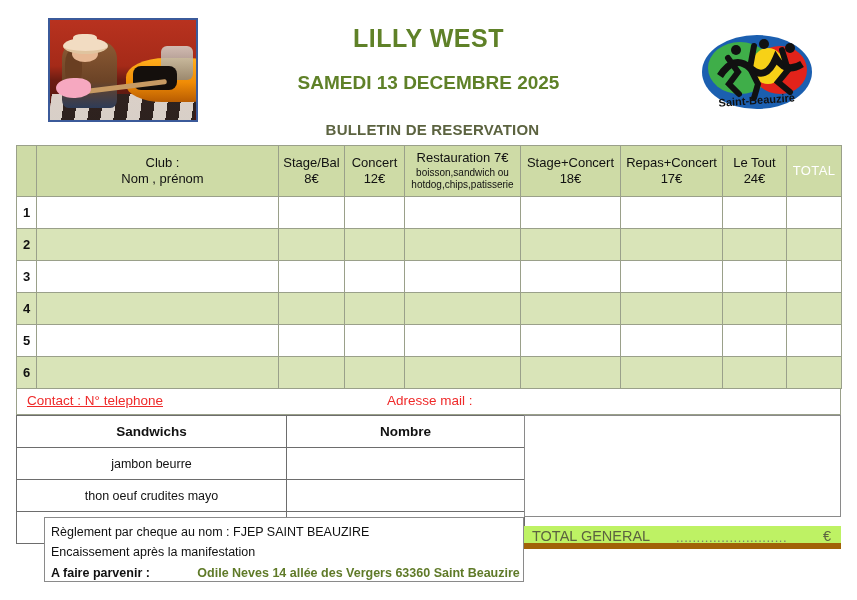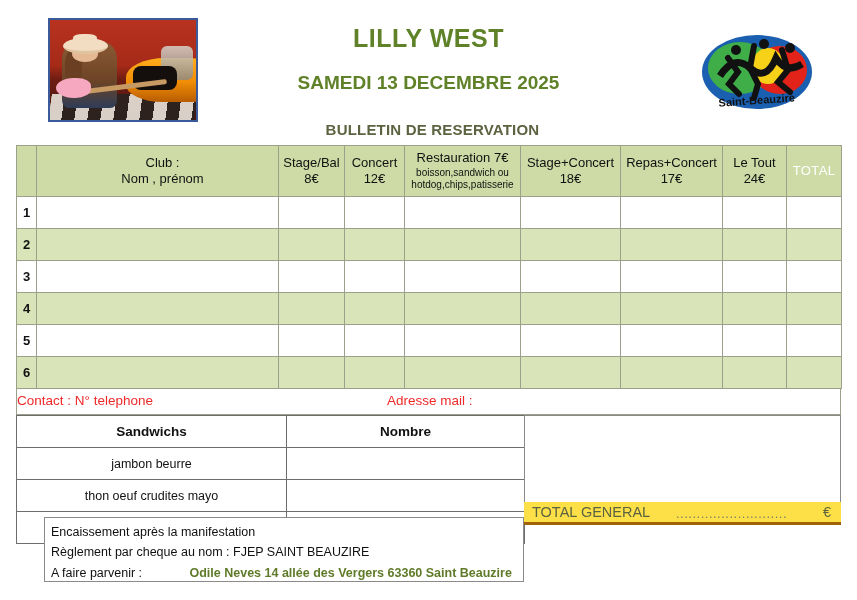--- a/index.html
+++ b/index.html
@@ -85,56 +85,56 @@
   .rtable tbody td{height:31px;background:#ffffff;}
   .rtable tbody tr.alt td{background:#d9e4b8;}
   td.num{text-align:center;font-weight:bold;font-size:13px;background:#ffffff;}
   tr.alt td.num{background:#d9e4b8;}
 
   
   .contactrow{
     position:absolute;left:16px;top:389px;width:825px;height:26px;
     border:1px solid #9aa08a;border-top:none;box-sizing:border-box;background:#fff;
   }
-  .contactrow .c1{position:absolute;left:0;top:4px;font-size:13.5px;color:#ef2a2a;}
+  .contactrow .c1{position:absolute;left:10px;top:4px;font-size:13.5px;color:#ef2a2a;text-decoration:underline;}
   .contactrow .c2{position:absolute;left:370px;top:4px;font-size:13.5px;color:#ef2a2a;}
 
   
   .stable{
     position:absolute;left:16px;top:415px;width:508px;
     border-collapse:collapse;table-layout:fixed;
   }
   .stable td,.stable th{
     border:1px solid #6d6d6d;height:23px;font-size:12.5px;font-weight:normal;
     text-align:center;color:#111;padding:4px;
   }
   .stable thead th{font-weight:bold;font-size:13.5px;}
 
   
   .rightbox{
     position:absolute;left:524px;top:415px;width:317px;height:102px;
     border:1px solid #8a8a8a;box-sizing:border-box;background:#fff;
   }
   .totalgen{
-    position:absolute;left:524px;top:502px;width:317px;height:23px;
-    border-bottom:3px solid #a16207;box-sizing:border-box;background:#fde047;
+    position:absolute;left:524px;top:526px;width:317px;height:23px;
+    border-bottom:6px solid #a16207;box-sizing:border-box;background:#bef264;
   }
   .totalgen .tg-label{position:absolute;left:8px;top:2px;font-size:14.5px;color:#5c6340;}
   .totalgen .tg-dots{position:absolute;left:152px;top:4px;font-size:13px;color:#7b7f66;letter-spacing:.5px;}
   .totalgen .tg-eur{position:absolute;right:10px;top:2px;font-size:14.5px;color:#5c6340;}
 
   
   .notes{
     position:absolute;left:44px;top:517px;width:480px;height:65px;
     border:1px solid #8a8a8a;box-sizing:border-box;background:#fff;
     padding:4px 0 0 6px;
   }
   .notes div{font-size:12.5px;color:#111;line-height:1.62;}
   .notes .addr{color:#5f7a28;font-weight:bold;margin-left:44px;}
-  .notes .addr-pre{color:#111;font-weight:normal;}
+  .notes .addr-pre{color:#111;font-weight:bold;}
 </style>
 </head>
 <body>
 
 <div class="page">
 
   <div class="photo">
     <div class="wall"></div>
     <div class="floor"></div>
     <div class="car"></div>
@@ -321,20 +321,20 @@
 
   <div class="rightbox"></div>
 
   <div class="totalgen">
     <span class="tg-label">TOTAL GENERAL</span>
     <span class="tg-dots">...........................</span>
     <span class="tg-eur">€</span>
   </div>
 
   <div class="notes">
+    <div>Règlement par cheque au nom : FJEP SAINT BEAUZIRE</div>
     <div>Encaissement après la manifestation</div>
-    <div>Règlement par cheque au nom : FJEP SAINT BEAUZIRE</div>
     <div>
       <span class="addr-pre">A faire parvenir : </span><span class="addr">Odile Neves  14 allée des Vergers 63360 Saint Beauzire</span>
     </div>
   </div>
 
 </div>
 
 </body></html>

